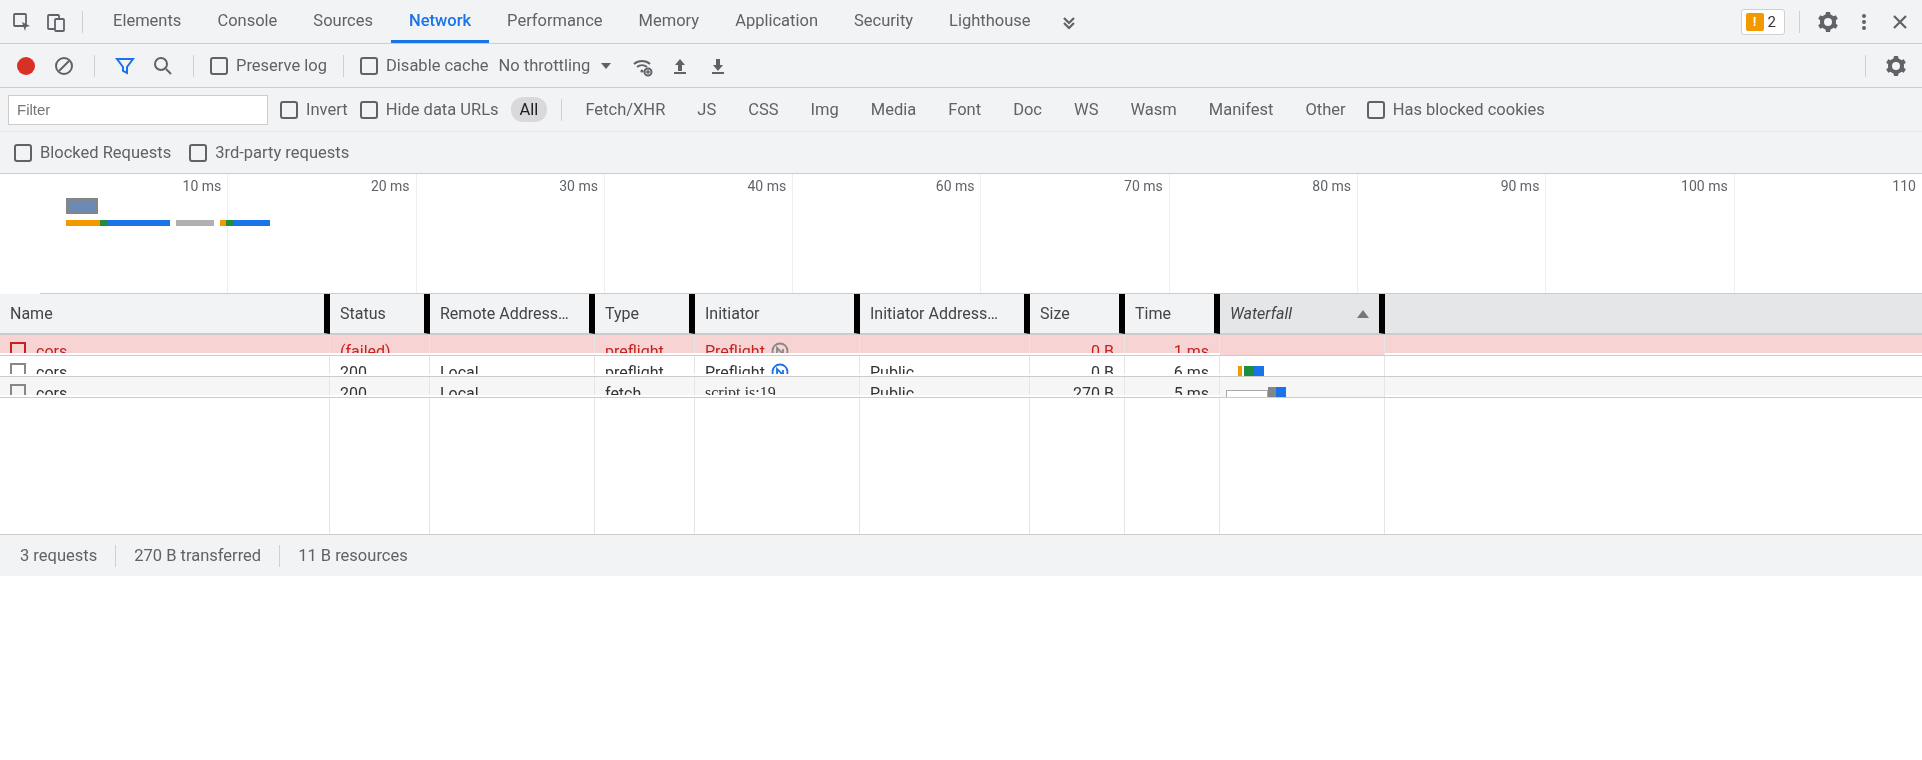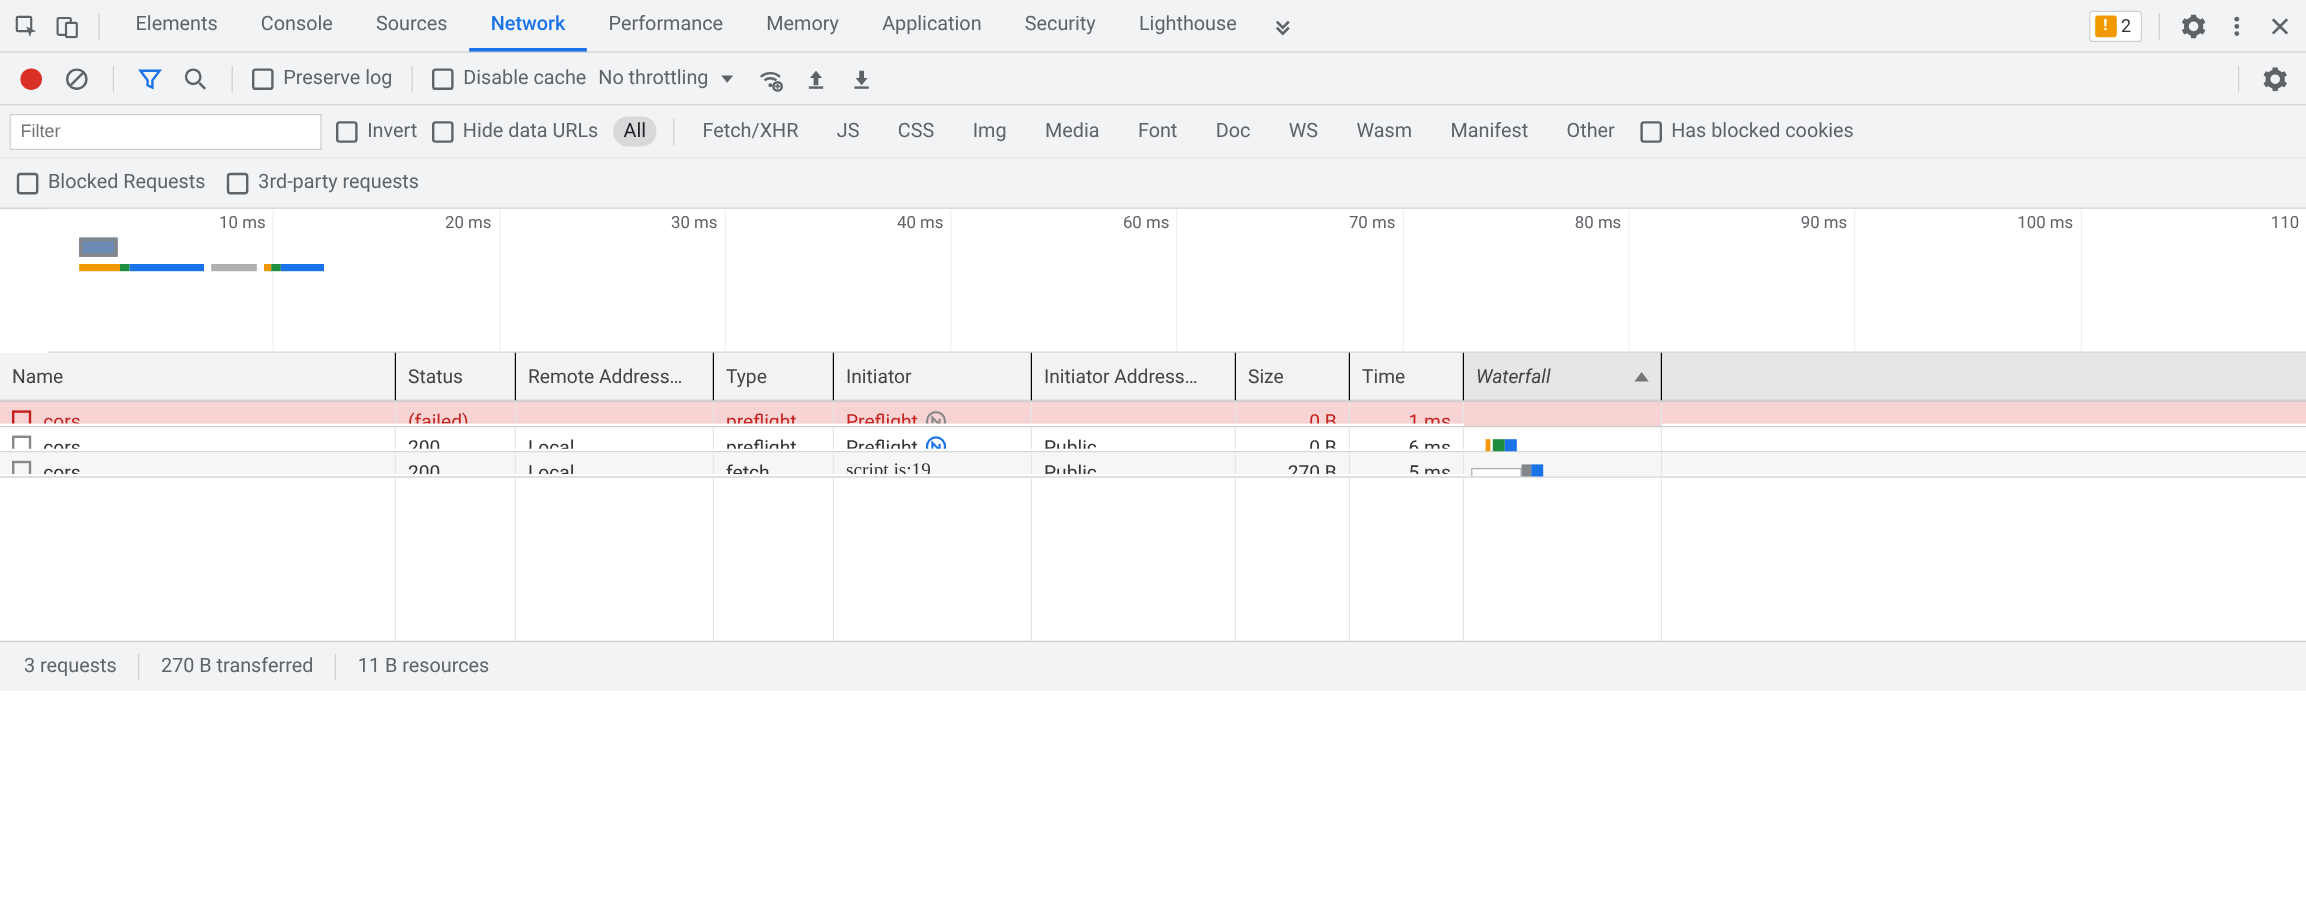--- a/index.html
+++ b/index.html
@@ -170,21 +170,21 @@
   }
 
   
   .req-table {
     display: grid;
     grid-template-columns: 330px 100px 165px 100px 165px 170px 95px 95px 165px 1fr;
     border-bottom: 1px solid #ccc;
   }
   .hdr-cell {
     background: #f1f3f4;
-    border-right: 1px solid #000000;
+    border-right: 6px solid #000000;
     border-bottom: 1px solid #ccc;
     padding: 10px 10px;
     font-size: 16px;
     color: #444;
     display: flex; align-items: center;
     white-space: nowrap; overflow: hidden; text-overflow: ellipsis;
     position: relative;
   }
   .hdr-cell.sorted { background: #e4e6e8; font-style: italic; }
   .hdr-cell.sorted .sort-tri {

